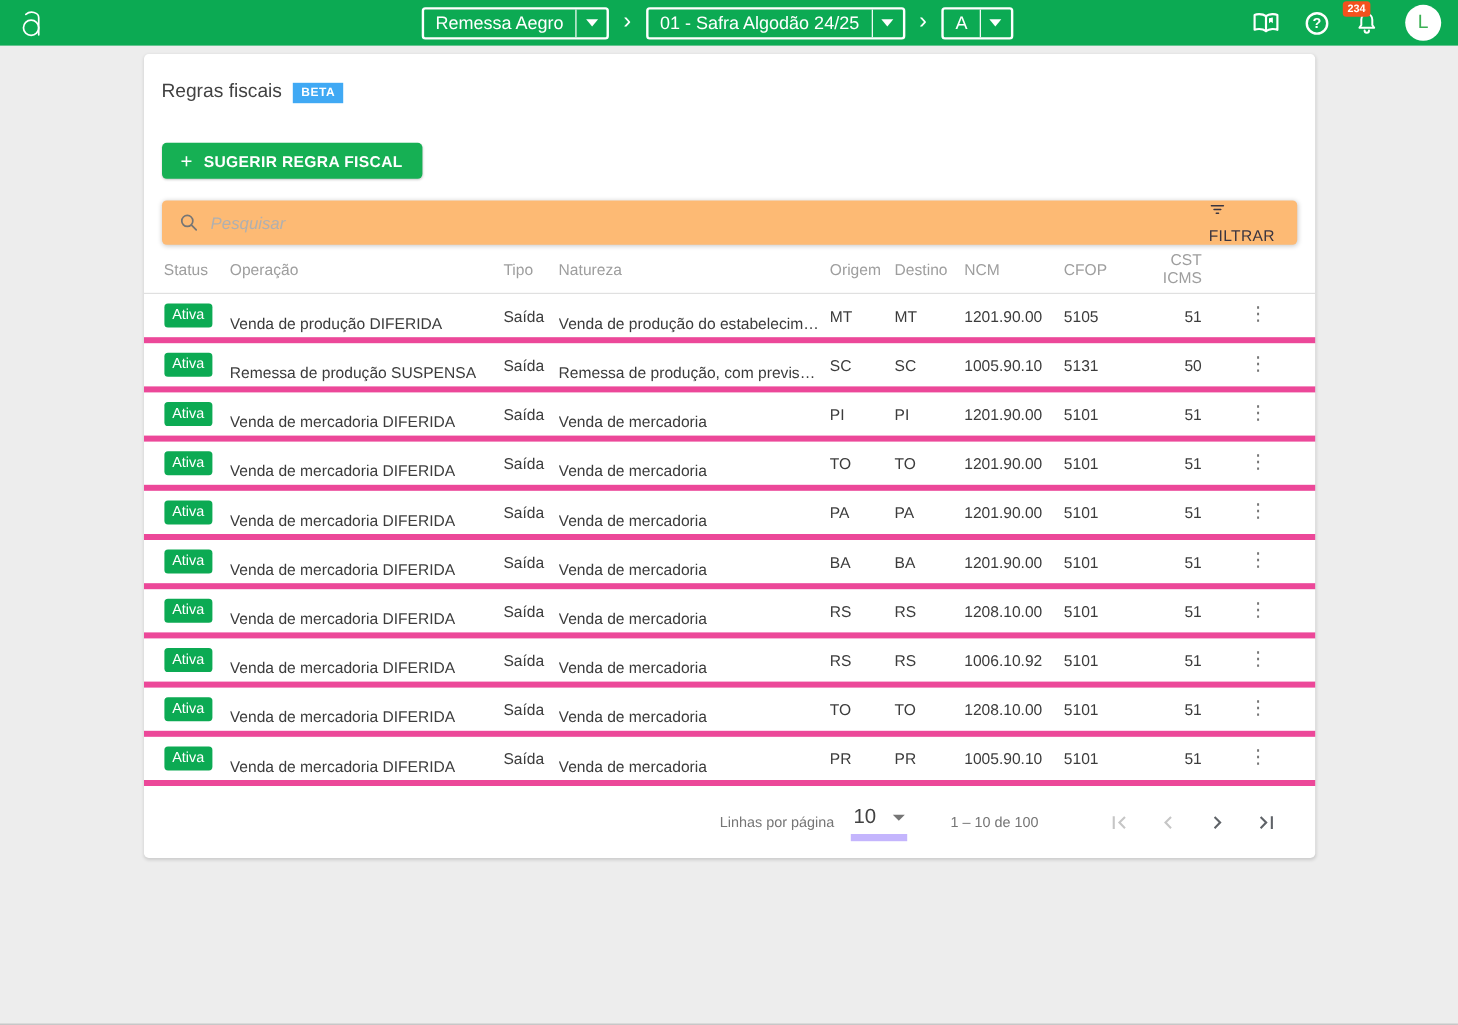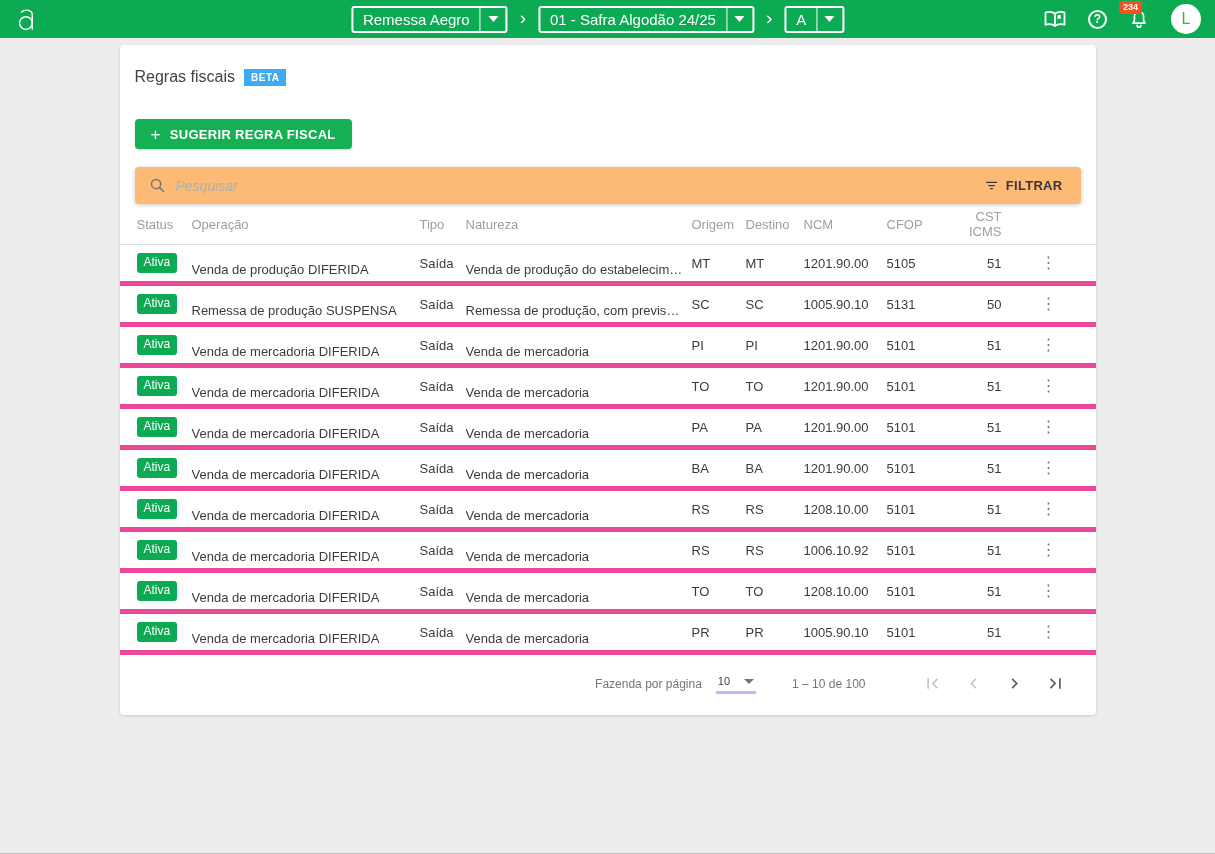--- a/index.html
+++ b/index.html
@@ -90,22 +90,22 @@
     box-shadow:0 1px 4px rgba(0,0,0,0.22);
     display:flex;align-items:center;padding:0 14px;
   }
   .search-input{
     flex:1;border:none;outline:none;font-size:14px;font-style:italic;color:#616161;
     font-family:"Liberation Sans",sans-serif;margin-left:10px;background:transparent;
   }
   .search-input::placeholder{color:#b0b0b0;font-style:italic;}
   .filter-btn{
     background:none;border:none;cursor:pointer;display:flex;gap:7px;
-    font-family:"Liberation Sans",sans-serif;font-size:13px;font-weight:bold;
-    color:#3a3540;letter-spacing:0.3px;padding:6px 4px;
+    font-family:"Liberation Sans",sans-serif;font-size:13px;font-weight:normal;
+    color:#3a3540;letter-spacing:0.3px;padding:6px 4px;flex-direction:column;
   }
   
   .grid-row{
     display:grid;
     grid-template-columns:72px 228px 46px 226px 54px 58px 83px 60px 55px 1fr;
     align-items:center;
   }
   .thead{
     height:41px;border-bottom:1px solid #e0e0e0;
     color:var(--text-gray);font-size:13px;
@@ -126,22 +126,22 @@
     color:#757575;font-size:16px;line-height:1;padding:4px 6px;
   }
   
   .pagination{
     display:flex;align-items:center;justify-content:flex-end;
     margin-top:14px;padding-right:26px;gap:0;
     color:#757575;font-size:12px;
   }
   .rpp-label{margin-right:14px;}
   .rpp-select{
-    display:flex;align-items:center;gap:14px;border-bottom:3px solid #c4b5fd;
-    padding:2px 2px 4px 2px;cursor:pointer;color:#424242;font-size:11px;
+    display:flex;align-items:center;gap:14px;border-bottom:6px solid #c4b5fd;
+    padding:2px 2px 4px 2px;cursor:pointer;color:#424242;font-size:17px;
   }
   .rpp-caret{
     width:0;height:0;border-left:5px solid transparent;border-right:5px solid transparent;
     border-top:5px solid #757575;
   }
   .range-label{margin-left:36px;margin-right:40px;}
   .nav-btn{background:none;border:none;cursor:pointer;padding:4px;margin-left:12px;display:flex;}
   .nav-btn svg{width:21px;height:21px;}
   .nav-disabled{fill:#c6c6c6;}
   .nav-enabled{fill:#5f6368;}
@@ -374,21 +374,21 @@
         <span>1005.90.10</span>
         <span>5101</span>
         <span class="cell-num">51</span>
         <button class="kebab">⋮</button>
       </div>
     </div>
 
   </section>
 
   <footer class="pagination">
-    <span class="rpp-label">Fazenda por página</span>
+    <span class="rpp-label">Linhas por página</span>
     <span class="rpp-select">
       <span>10</span>
       <span class="rpp-caret"></span>
     </span>
     <span class="range-label">1 – 10 de 100</span>
 
     <button class="nav-btn">
       <svg viewBox="0 0 24 24">
         <path class="nav-disabled" d="M18.41 16.59 13.82 12l4.59-4.59L17 6l-6 6 6 6zM6 6h2v12H6z"></path>
       </svg>

